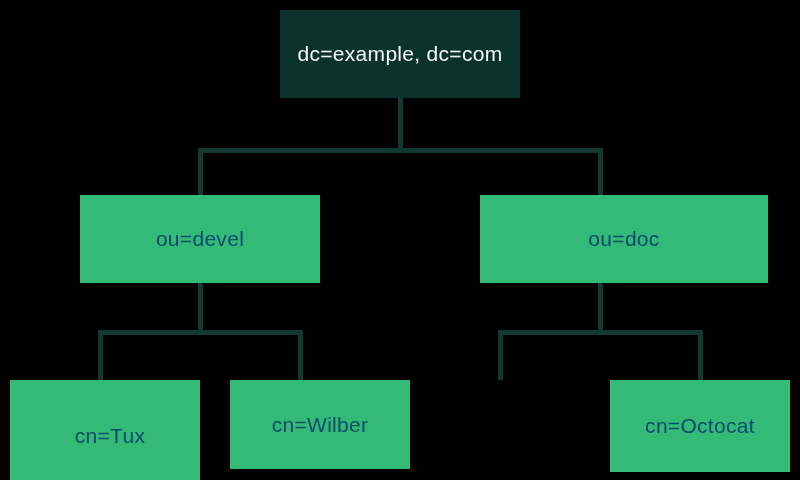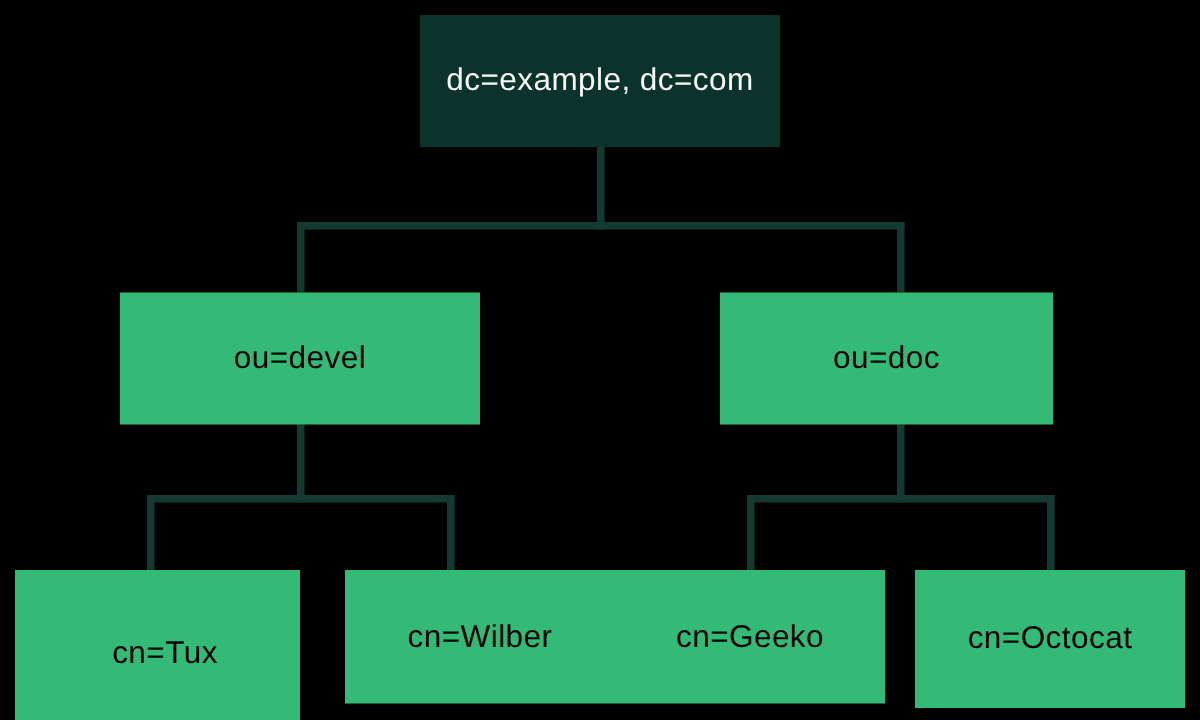--- a/index.html
+++ b/index.html
@@ -34,21 +34,21 @@
     font-size: 21px;
     font-weight: 500;
     letter-spacing: 0.3px;
   }
   .node.root {
     background: #0c332b;
     color: #f7f9f8;
   }
   .node.leafy {
     background: #32ba76;
-    color: #000000;
+    color: #0c4a6e;
   }
 </style>
 </head>
 <body>
 
 <div class="canvas">
 
   <div class="conn v" style="left:398px; top:98px;  height:55px;"></div>
   <div class="conn h" style="left:198px; top:148px; width:405px;"></div>
   <div class="conn v" style="left:198px; top:148px; height:47px;"></div>
@@ -65,33 +65,30 @@
   <div class="conn v" style="left:698px; top:330px; height:50px;"></div>
 
   <div class="node root" style="left:280px; top:10px;  width:240px; height:88px;">
     <span>dc=example, dc=com</span>
   </div>
 
   <div class="node leafy" style="left:80px;  top:195px; width:240px; height:88px;">
     <span>ou=devel</span>
   </div>
 
-  <div class="node leafy" style="left:480px; top:195px; width:222px; height:88px;">
+  <div class="node leafy" style="left:480px; top:195px; width:288px; height:88px;">
     <span>ou=doc</span>
   </div>
 
   <div class="node leafy" style="left:10px;  top:380px; width:180px; height:111px;padding-left:10px;">
     <span>cn=Tux</span>
   </div>
 
   <div class="node leafy" style="left:210px; top:380px; width:180px; height:89px;margin-left:20px;">
     <span>cn=Wilber</span>
   </div>
 
-  <div class="node leafy" style="left:410px; top:380px; width:180px; height:89px;">
-    <span>cn=Geeko</span>
-  </div>
 
   <div class="node leafy" style="left:610px; top:380px; width:180px; height:92px;">
     <span>cn=Octocat</span>
   </div>
 
 </div>
 
 </body></html>

